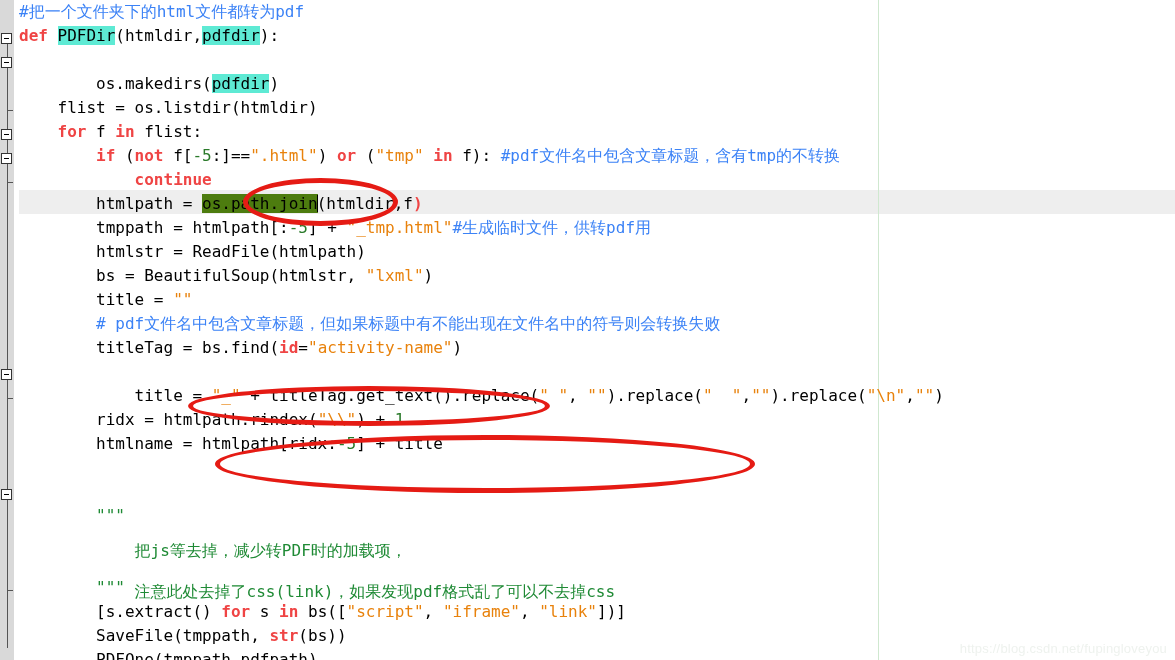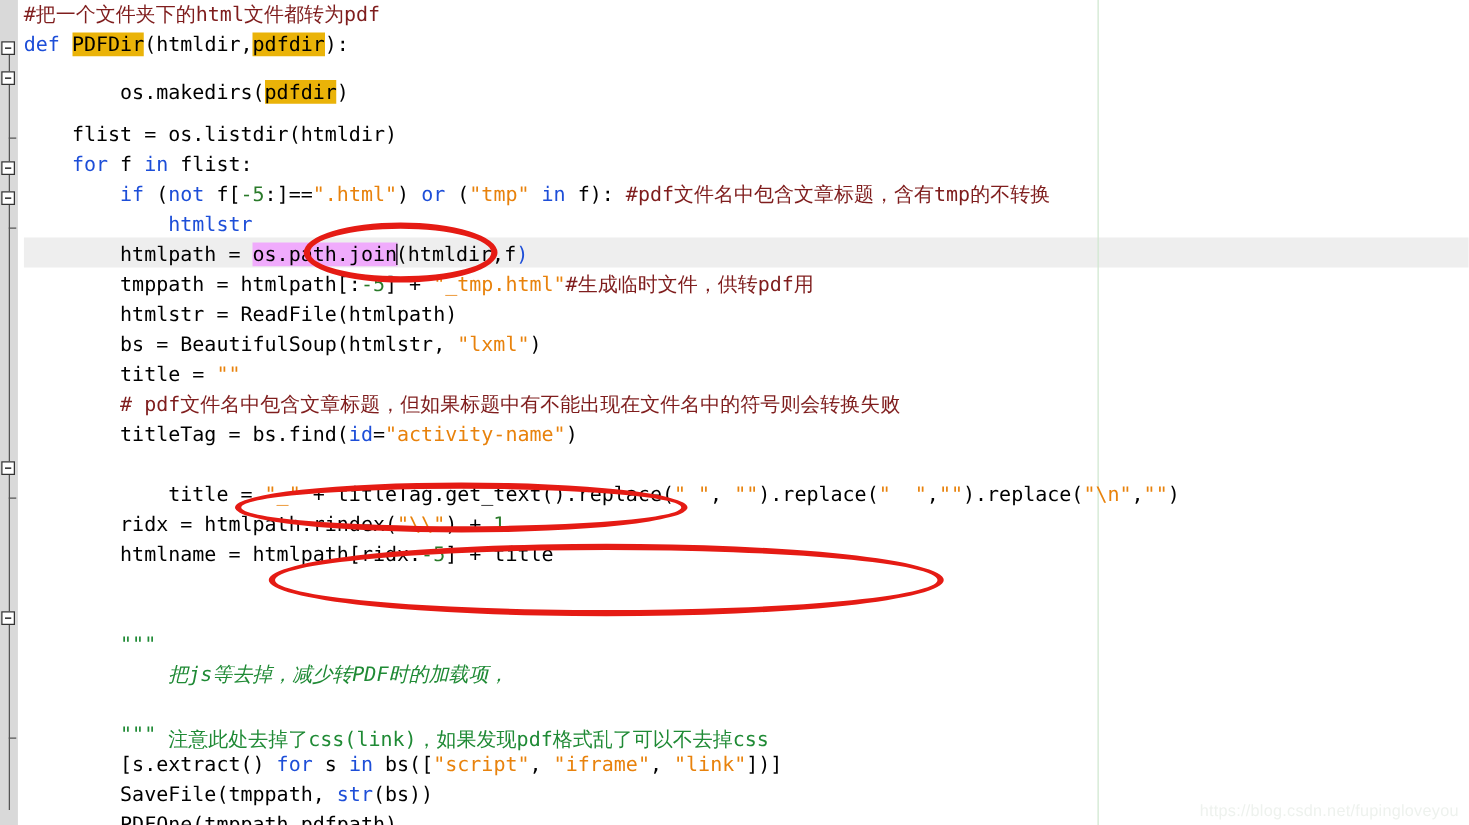--- a/index.html
+++ b/index.html
@@ -34,27 +34,27 @@
   .ln{position:absolute;left:0;height:24px;white-space:pre;}
 
   
   .curline-band{
     position:absolute;left:19px;width:1156px;height:24px;background:#eeeeee;
   }
   
   .col-guide{position:absolute;top:0;width:1px;height:660px;background:#cfe8cf;}
 
   
-  .kw{color:#1d4ed8;font-weight:normal;}
+  .kw{color:#ef4444;font-weight:bold;}
   .str{color:#e8820c;}
   .num{color:#2a7a2a;}
-  .cmt{color:#7f1d1d;text-align:center;}
+  .cmt{color:#3b82f6;text-align:center;}
   .doc{color:#1f8a35;}
-  .sel-id{background:#eab308;}
-  .sel-gray{background:#f0abfc;}
+  .sel-id{background:#5eead4;}
+  .sel-gray{background:#4d7c0f;}
   .cursor{display:inline-block;width:1px;height:17px;background:#000;vertical-align:-3px;margin:0 -1px;}
 
   
   .ellipse{
     position:absolute;border:5px solid #e51b14;border-radius:50%;
     box-sizing:border-box;pointer-events:none;
   }
 
   
   .watermark{
@@ -88,29 +88,29 @@
   </div>
   <div class="gutter-inner"></div>
 
   <div class="code">
 
     <div class="ln" style="top:0px;"><span class="cmt">#把一个文件夹下的html文件都转为pdf</span></div>
 
     <div class="ln" style="top:24px;"><span class="kw">def</span> <span class="sel-id">PDFDir</span>(htmldir,<span class="sel-id">pdfdir</span>):</div>
 
 
-    <div class="ln" style="top:62px;text-align:center;">        os.makedirs(<span class="sel-id">pdfdir</span>)</div>
+    <div class="ln" style="top:72px;text-align:center;">        os.makedirs(<span class="sel-id">pdfdir</span>)</div>
 
     <div class="ln" style="top:120px;">    <span class="kw">for</span> f <span class="kw">in</span> flist:</div>
 
     <div class="ln" style="top:96px;">    flist = os.listdir(htmldir)</div>
 
     <div class="ln" style="top:144px;">        <span class="kw">if</span> (<span class="kw">not</span> f[<span class="num">-5</span>:]==<span class="str">".html"</span>) <span class="kw">or</span> (<span class="str">"tmp"</span> <span class="kw">in</span> f): <span class="cmt">#pdf文件名中包含文章标题，含有tmp的不转换</span></div>
 
-    <div class="ln" style="top:168px;">            <span class="kw">htmlstr</span></div>
+    <div class="ln" style="top:168px;">            <span class="kw">continue</span></div>
 
     <div class="ln" style="top:192px;">        htmlpath = <span class="sel-gray">os.path.join</span><span class="cursor"></span>(htmldir,f<span class="kw">)</span></div>
 
     <div class="ln" style="top:216px;">        tmppath = htmlpath[:<span class="num">-5</span>] + <span class="str">"_tmp.html"</span><span class="cmt">#生成临时文件，供转pdf用</span></div>
 
     <div class="ln" style="top:240px;">        htmlstr = ReadFile(htmlpath)</div>
 
     <div class="ln" style="top:264px;">        bs = BeautifulSoup(htmlstr, <span class="str">"lxml"</span>)</div>
 
     <div class="ln" style="top:288px;">        title = <span class="str">""</span></div>
@@ -124,21 +124,21 @@
 
     <div class="ln" style="top:408px;">        ridx = htmlpath.rindex(<span class="str">"\\"</span>) + <span class="num">1</span></div>
 
     <div class="ln" style="top:432px;">        htmlname = htmlpath[ridx:<span class="num">-5</span>] + title</div>
 
 
     <div class="ln" style="top:480px;"> </div>
 
     <div class="ln" style="top:504px;">        <span class="doc">"""</span></div>
 
-    <div class="ln" style="top:528px;font-style:italic;">            <span class="doc">把js等去掉，减少转PDF时的加载项，</span></div>
+    <div class="ln" style="top:539px;">            <span class="doc">把js等去掉，减少转PDF时的加载项，</span></div>
 
     <div class="ln" style="top:580px;">            <span class="doc">注意此处去掉了css(link)，如果发现pdf格式乱了可以不去掉css</span></div>
 
     <div class="ln" style="top:576px;">        <span class="doc">"""</span></div>
 
     <div class="ln" style="top:600px;">        [s.extract() <span class="kw">for</span> s <span class="kw">in</span> bs([<span class="str">"script"</span>, <span class="str">"iframe"</span>, <span class="str">"link"</span>])]</div>
 
     <div class="ln" style="top:624px;">        SaveFile(tmppath, <span class="kw">str</span>(bs))</div>
 
     <div class="ln" style="top:648px;">        PDFOne(tmppath,pdfpath)</div>

